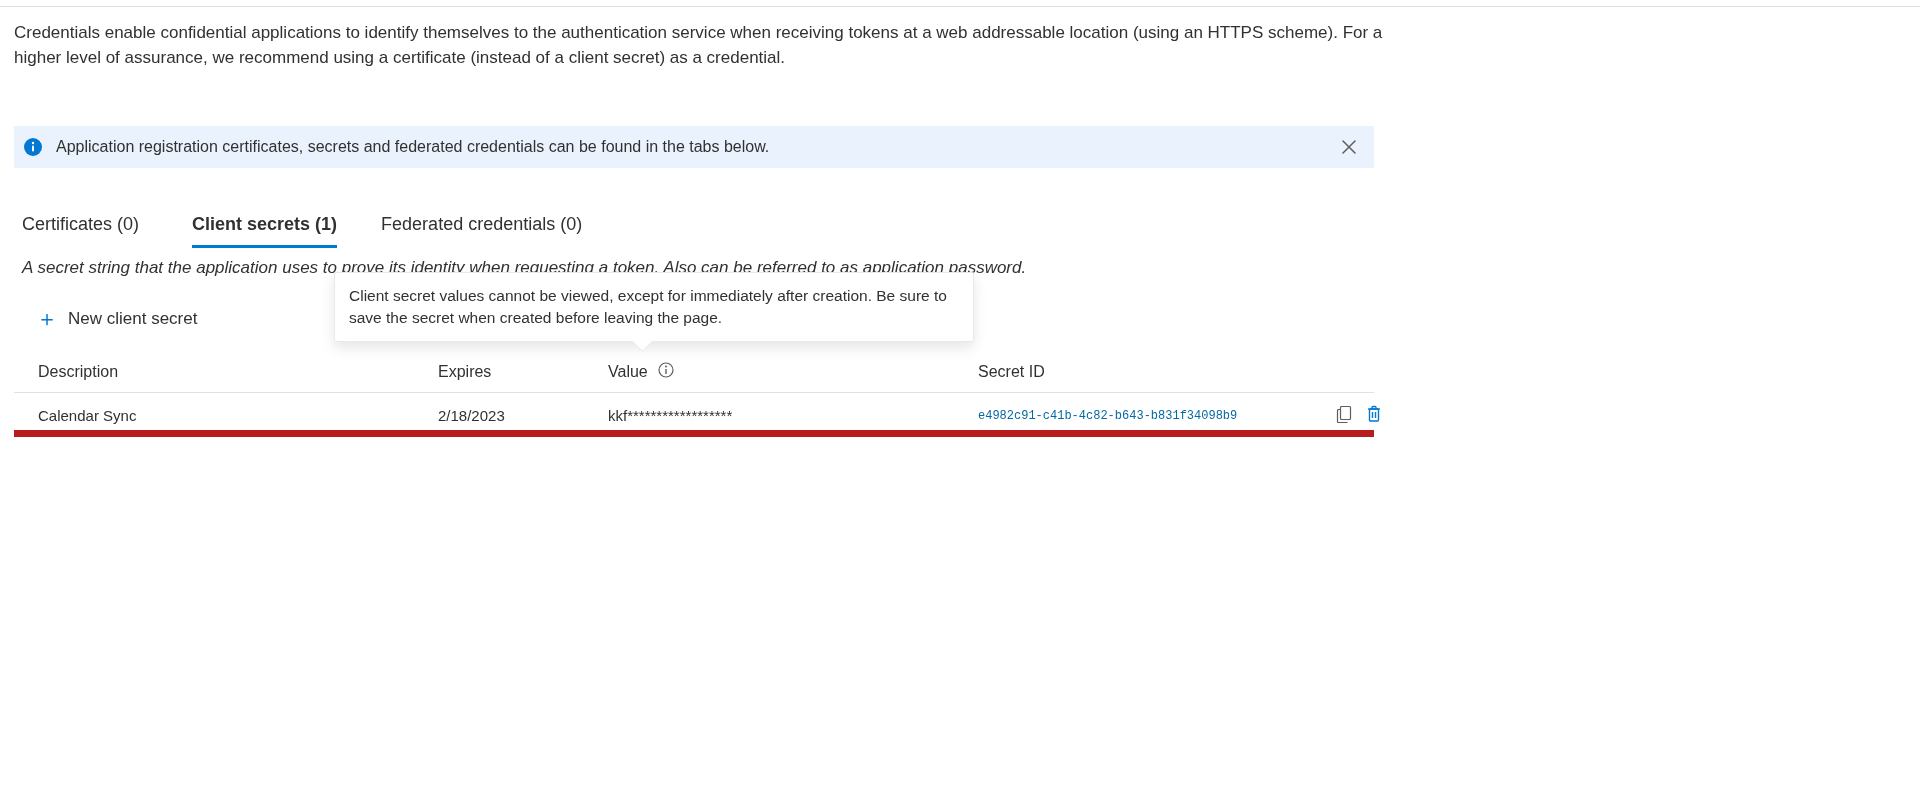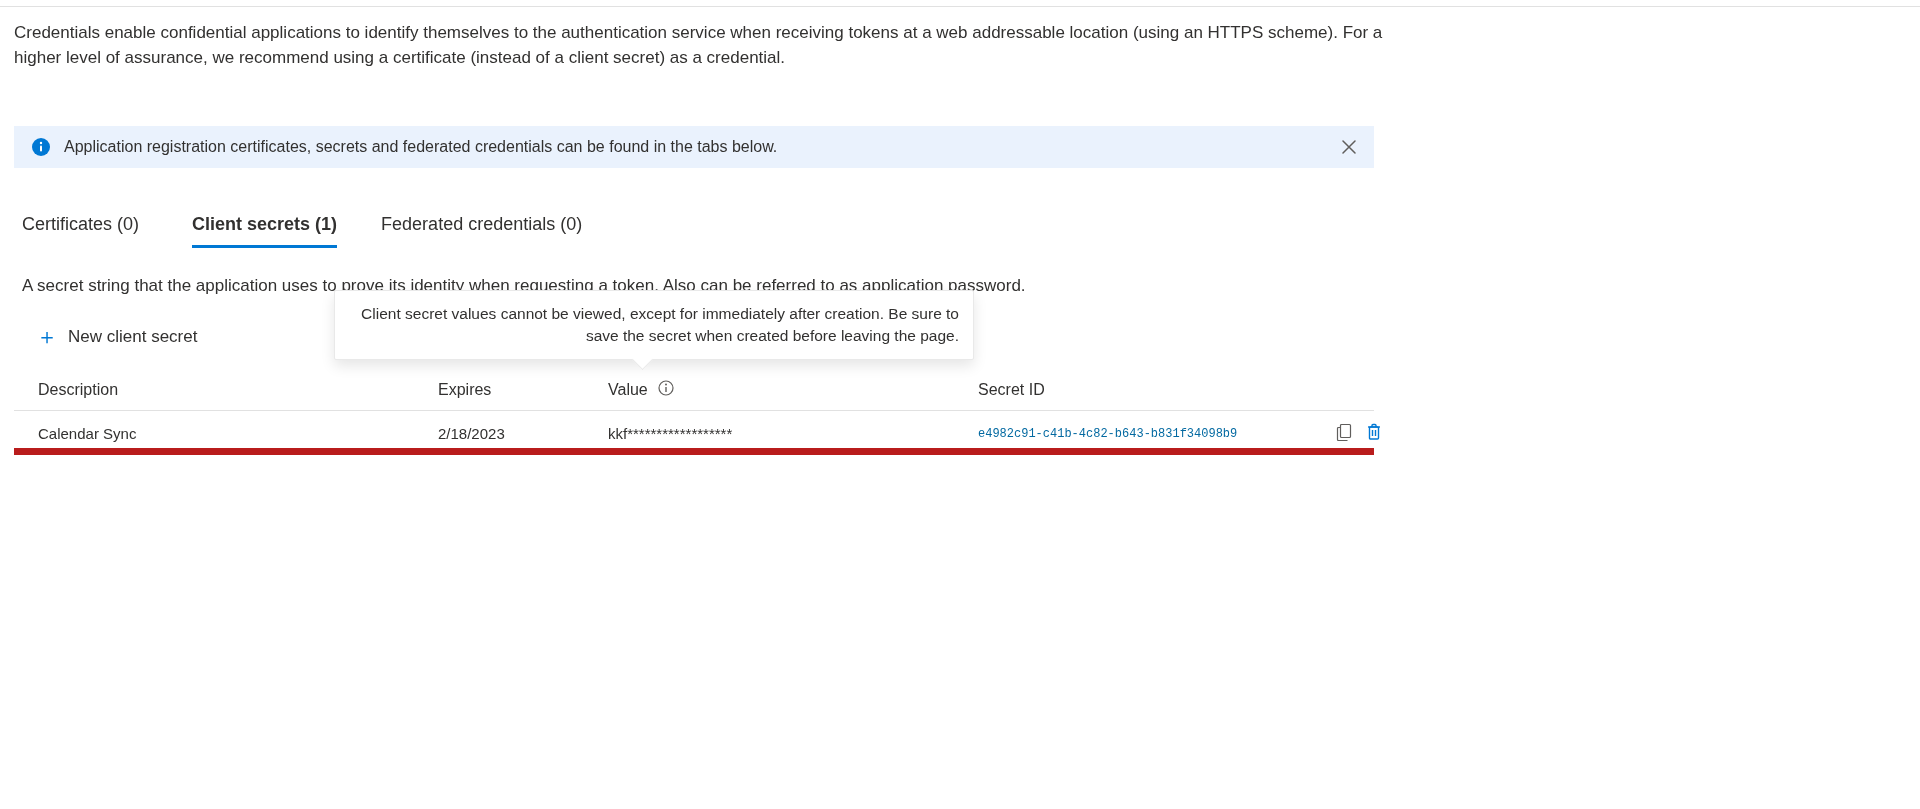--- a/index.html
+++ b/index.html
@@ -17,21 +17,21 @@
     .intro {
       font-size: 17px;
       line-height: 1.45;
       color: #323130;
       max-width: 1410px;
     }
     .info-bar {
       display: flex;
       align-items: center;
       background: #eaf2fd;
-      padding: 12px 18px;
+      padding: 12px 10px;
       margin-top: 56px;
       max-width: 1360px;
       position: relative;
     }
     .info-icon {
       flex: 0 0 auto;
       width: 18px; height: 18px;
       margin-right: 14px;
     }
     .info-icon svg { display:block; }
@@ -59,42 +59,42 @@
       cursor: pointer;
       color: #323130;
     }
     .tab.active {
       font-weight: 600;
       border-bottom: 3px solid #0078d4;
       margin-left: 9px;
     }
     .tab-desc {
       font-size: 17px;
-      margin-top: 28px;
+      margin-top: 10px;
       padding-left: 8px;
+      font-style: italic;
     }
     .tooltip-wrap {
       position: relative;
       margin-top: 24px;
     }
     .tooltip {
       position: absolute;
       left: 320px;
       top: -30px;
       width: 640px;
       background: #fff;
       border: 1px solid #e9e9e9;
       border-radius: 2px;
       box-shadow: 0 6px 14px rgba(0,0,0,0.10);
       padding: 12px 14px;
       font-size: 15.5px;
       line-height: 1.4;
       color: #323130;
       z-index: 10;
-      text-align: right;
     }
     .tooltip::after {
       content: "";
       position: absolute;
       left: 300px;
       bottom: -8px;
       width: 14px; height: 14px;
       background: #fff;
       border-right: 1px solid #e9e9e9;
       border-bottom: 1px solid #e9e9e9;

